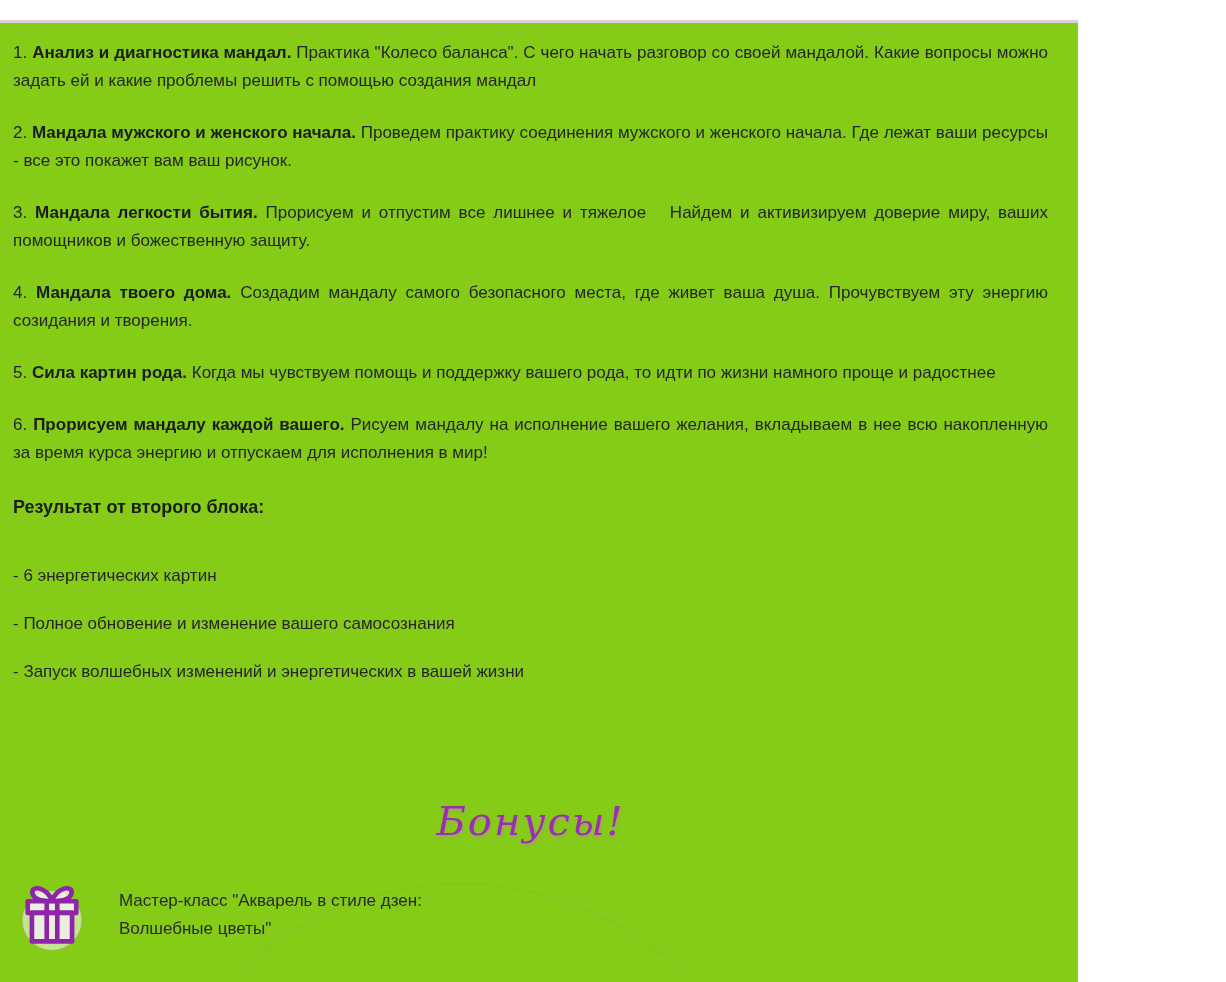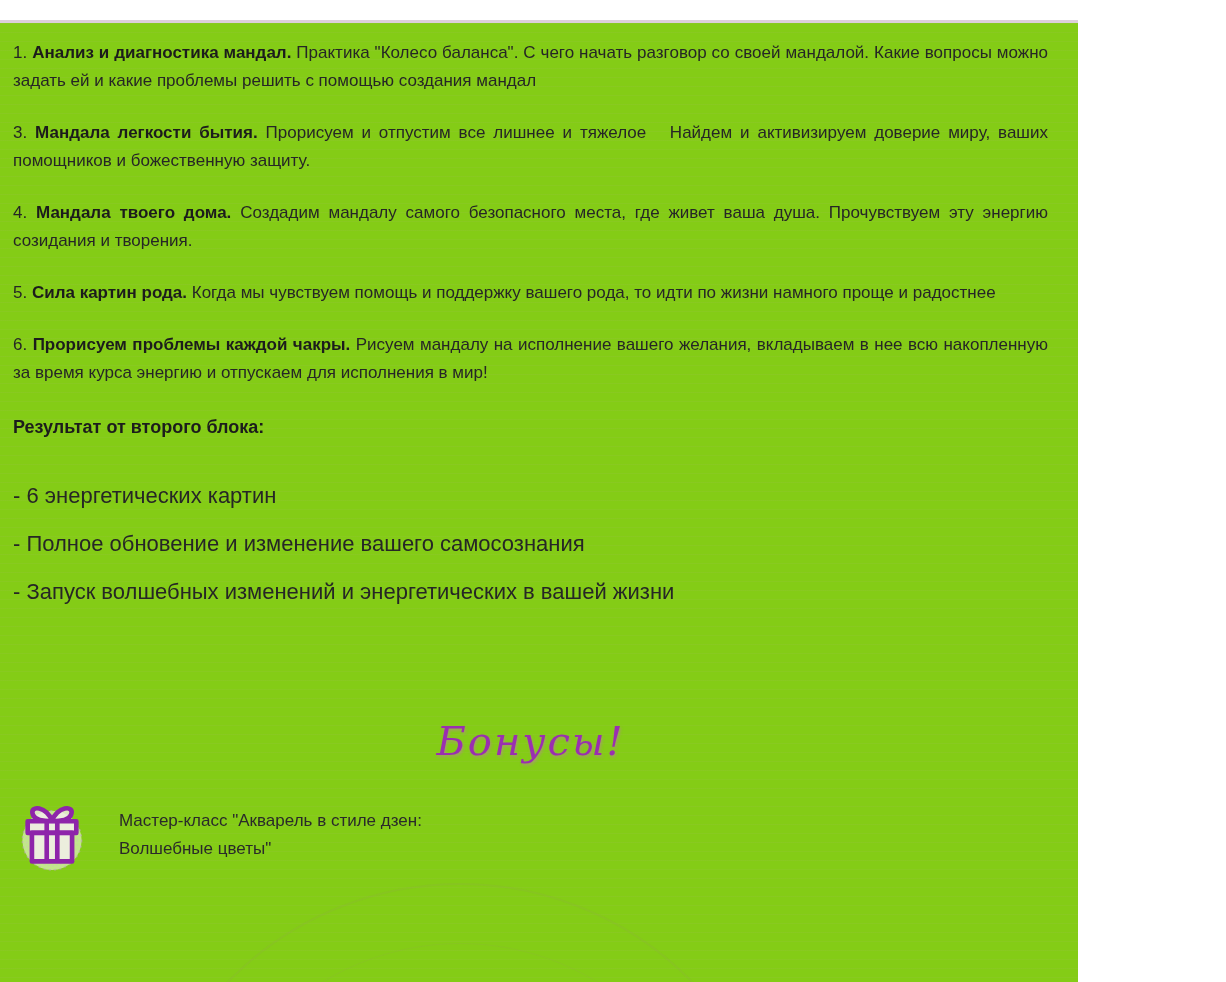--- a/index.html
+++ b/index.html
@@ -35,21 +35,21 @@
   .ring.r3 { inset: 115px; border-style: dashed; }
 
   .content { position: relative; padding: 16px 30px 0 13px; }
 
   p.para { margin: 0 0 24px; font-size: 17px; line-height: 28px; text-align: justify; }
   .para b { color: #1c1c1c; }
 
   .results-heading { margin: 30px 0 0; text-align: left; font-size: 18px; font-weight: bold; color: #1c1c1c; }
 
   .results { margin-top: 44px; }
-  .result-line { margin: 0 0 20px; font-size: 22px; line-height: 28px; }
+  .result-line { margin: 0 0 20px; font-size: 17px; line-height: 28px; }
 
   .script-title {
     margin-top: 112px;
     text-align: center;
     font-family: cursive, "DejaVu Serif", serif;
     font-style: italic;
     font-weight: normal;
     font-size: 40px;
     line-height: 1.15;
     color: #9a2fb0;
@@ -88,20 +88,25 @@
   </div>
 
   <div class="content">
 
     <p class="para">
       <span>1.</span>
       <b>Анализ и диагностика мандал.</b>
       <span>Практика "Колесо баланса". С чего начать разговор со своей мандалой. Какие вопросы можно задать ей и какие проблемы решить с помощью создания мандал</span>
     </p>
 
+    <p class="para">
+      <span>2.</span>
+      <b>Мандала мужского и женского начала.</b>
+      <span>Проведем практику соединения мужского и женского начала. Где лежат ваши ресурсы - все это покажет вам ваш рисунок.</span>
+    </p>
 
     <p class="para">
       <span>3.</span>
       <b>Мандала легкости бытия.</b>
       <span>Прорисуем и отпустим все лишнее и тяжелое &nbsp; Найдем и активизируем доверие миру, ваших помощников и божественную защиту.</span>
     </p>
 
     <p class="para">
       <span>4.</span>
       <b>Мандала твоего дома.</b>
@@ -109,21 +114,21 @@
     </p>
 
     <p class="para">
       <span>5.</span>
       <b>Сила картин рода.</b>
       <span>Когда мы чувствуем помощь и поддержку вашего рода, то идти по жизни намного проще и радостнее</span>
     </p>
 
     <p class="para">
       <span>6.</span>
-      <b>Прорисуем проблемы каждой чакры.</b>
+      <b>Прорисуем мандалу каждой вашего.</b>
       <span>Рисуем мандалу на исполнение вашего желания, вкладываем в нее всю накопленную за время курса энергию и отпускаем для исполнения в мир!</span>
     </p>
 
     <h3 class="results-heading">Результат от второго блока:</h3>
 
     <div class="results">
       <p class="result-line">- 6 энергетических картин</p>
       <p class="result-line">- Полное обновение и изменение вашего самосознания</p>
       <p class="result-line">- Запуск волшебных изменений и энергетических в вашей жизни</p>
     </div>

